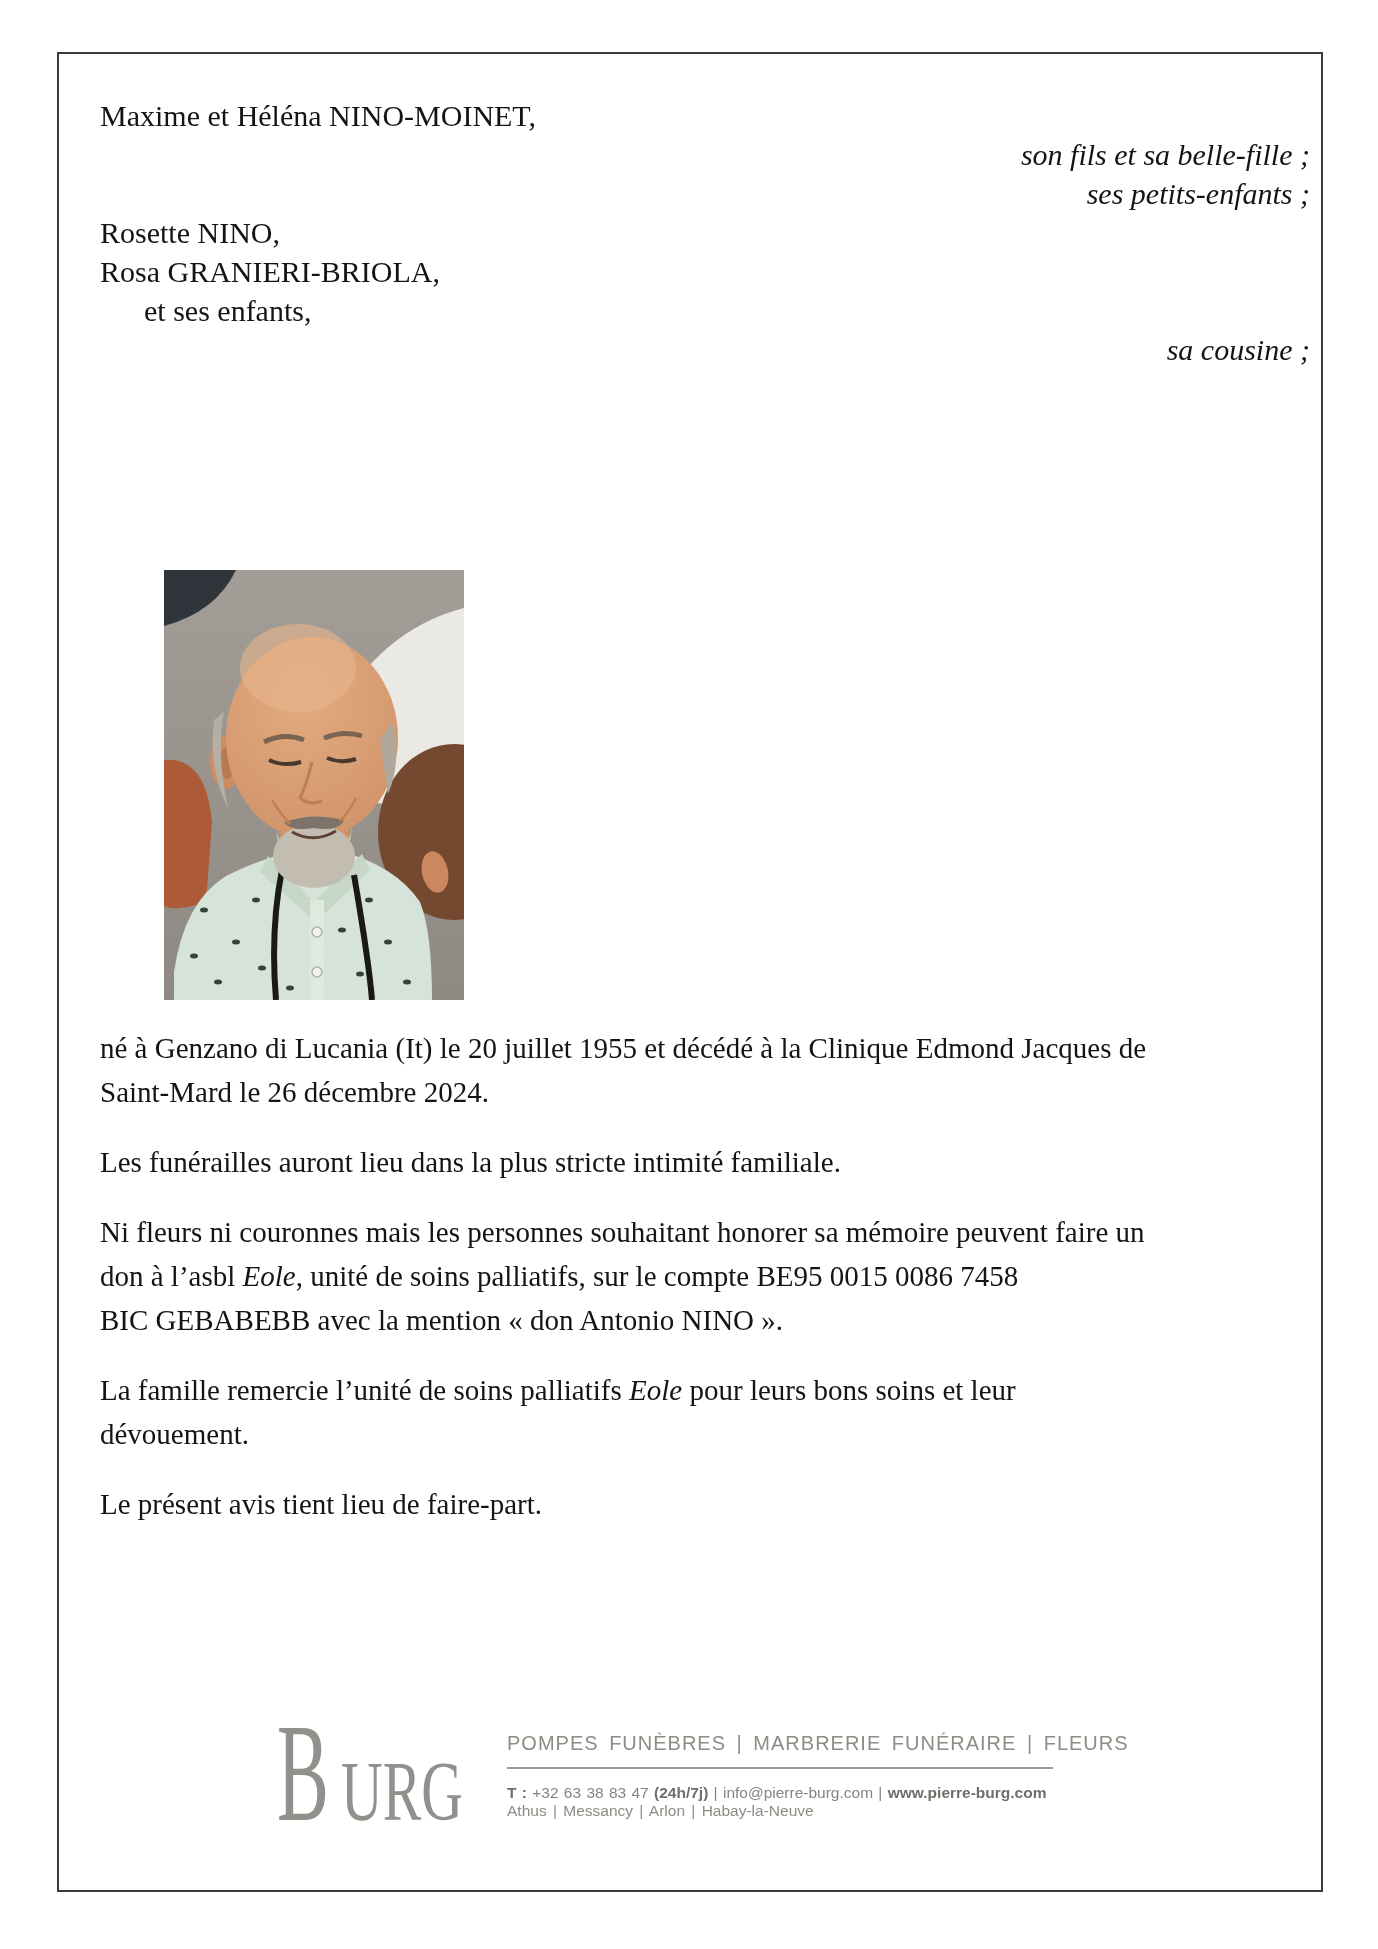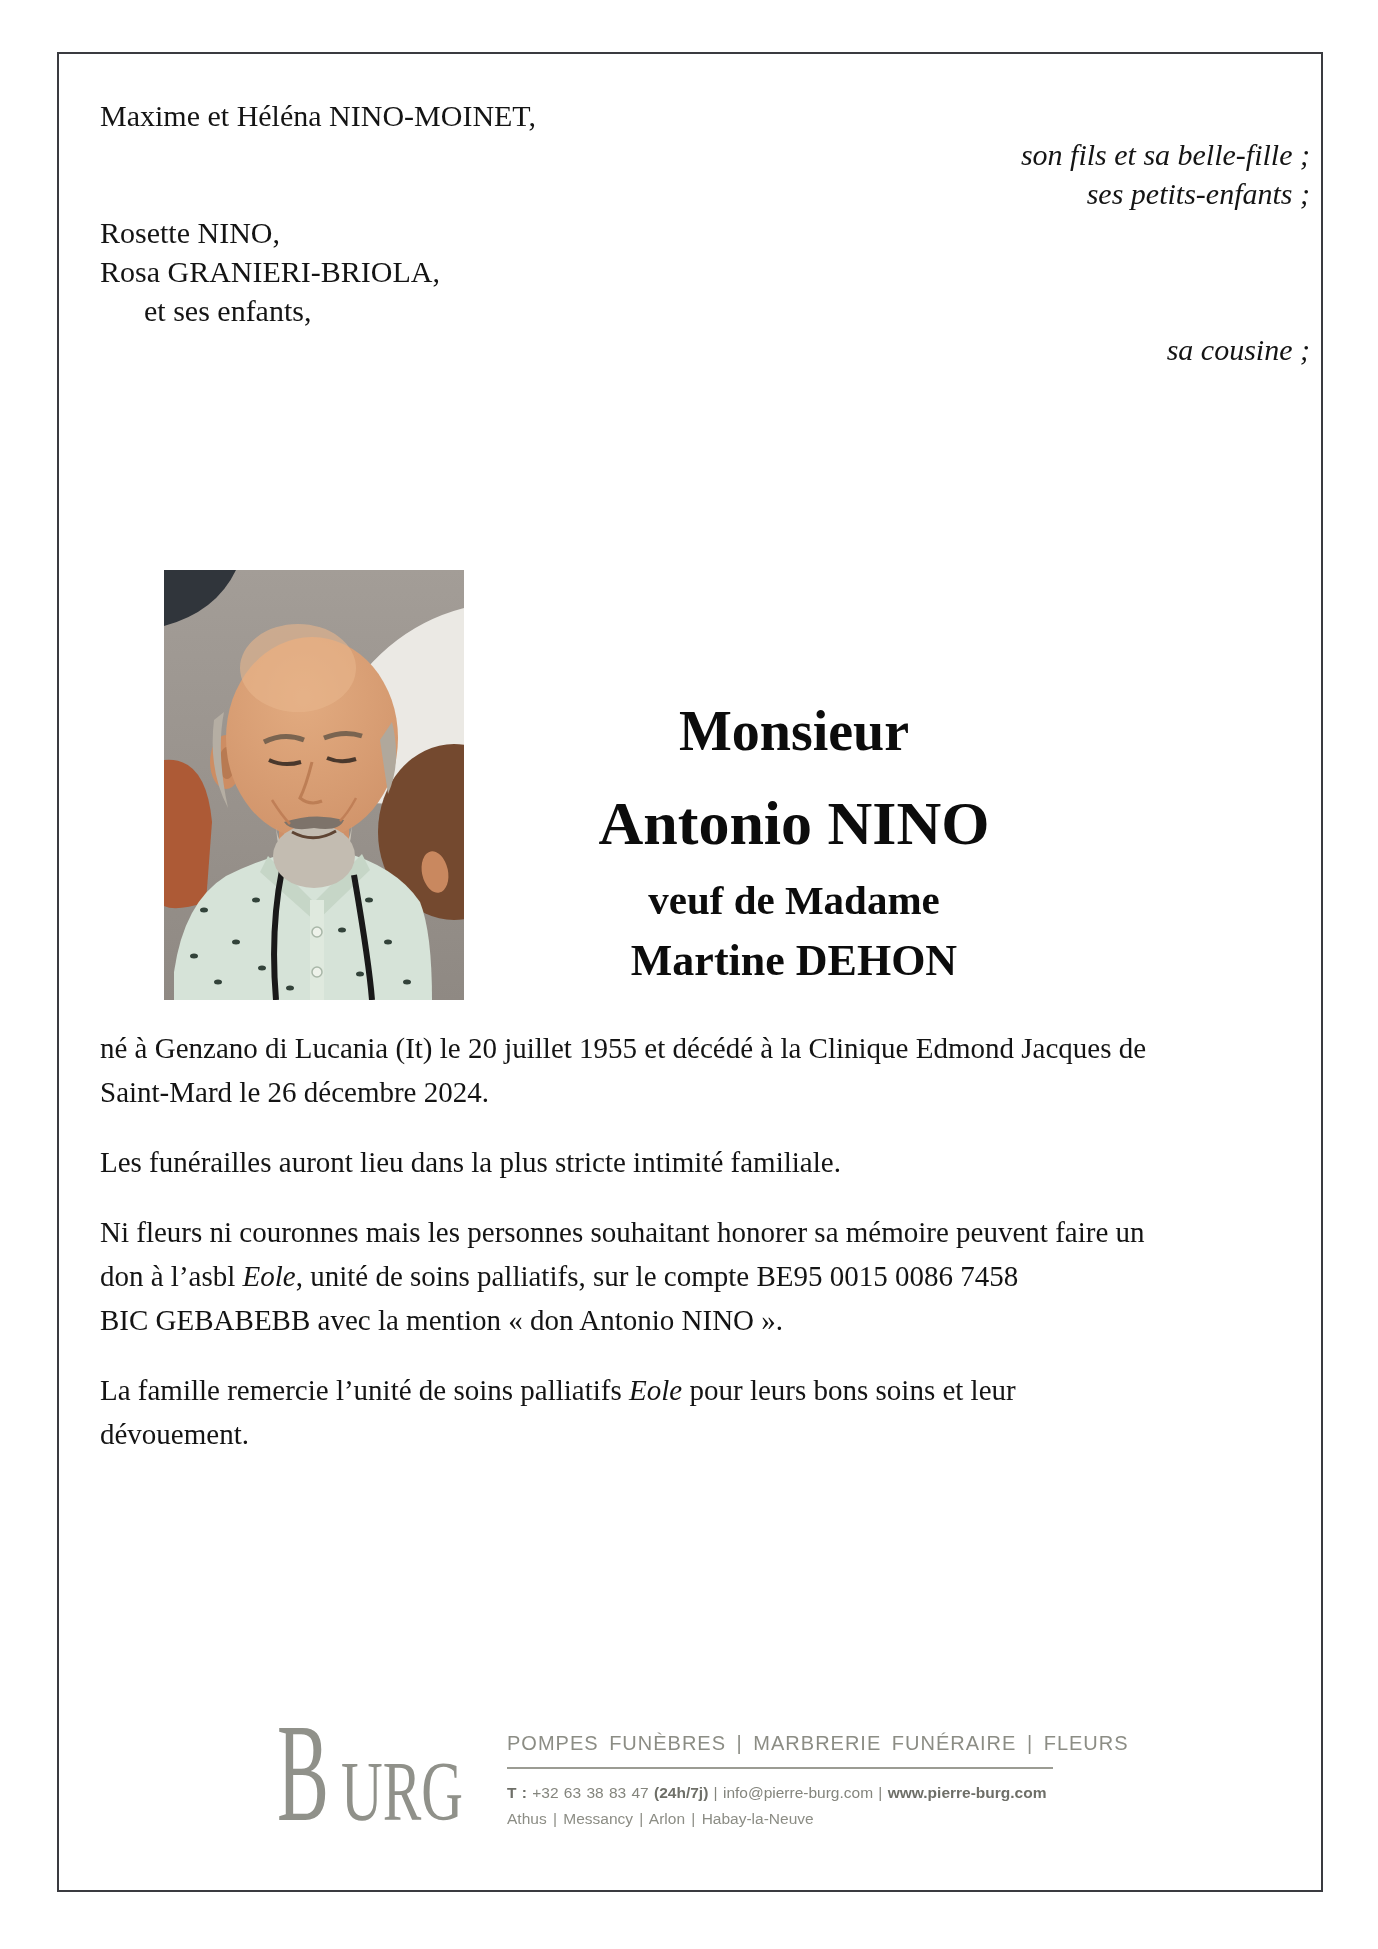--- a/index.html
+++ b/index.html
@@ -35,21 +35,21 @@
 
   
   .logo{position:absolute;left:218px;top:1674px;width:270px;height:95px;}
   .footer-col{position:absolute;left:448px;top:1678px;width:548px;
               font-family:"Liberation Sans","DejaVu Sans",sans-serif;}
   .services{font-size:20px;letter-spacing:1px;word-spacing:4px;color:#8c8d85;white-space:nowrap;}
   .footer-divider{height:2px;background:#9b9c93;margin:12px 0 15px 0;width:546px;}
   .contact{font-size:15.5px;color:#84857d;word-spacing:1px;white-space:nowrap;}
   .contact .bold{font-weight:bold;color:#6e6f68;}
   .contact .normal{font-weight:normal;}
-  .locations{font-size:15.5px;color:#8c8d85;margin-top:8px;word-spacing:2px;}
+  .locations{font-size:15.5px;color:#8c8d85;margin-top:0;word-spacing:2px;}
 </style>
 </head>
 <body>
 
 <div class="canvas">
   <div class="sheet">
 
     <div class="family-block" id="family-block">
         <div class="fam-line">Maxime et Héléna NINO-MOINET,</div>
         <div class="fam-line right">son fils et sa belle-fille ;</div>
@@ -118,36 +118,31 @@
           <path d="M112,258 Q115,306 150,313 Q185,306 188,256 Q182,292 150,297 Q118,292 112,258 Z" fill="#c7c1b6"></path>
           <ellipse cx="150" cy="286" rx="41" ry="32" fill="#c3bcb1"></ellipse>
           <path d="M120,252 Q150,242 180,250 Q175,262 150,258 Q126,262 120,252 Z" fill="#7d736a"></path>
           <path d="M128,262 Q150,274 172,261" stroke="#5e4433" stroke-width="3" fill="none"></path>
           <path d="M108,230 Q118,246 126,254" stroke="#c07f57" stroke-width="2.5" fill="none"></path>
           <path d="M192,228 Q184,243 176,251" stroke="#c07f57" stroke-width="2.5" fill="none"></path>
         </g>
       </svg>
     </div>
 
-    <div class="name-block">
-      <div class="nb-title">Monsieur</div>
-      <div class="nb-name">Antonio NINO</div>
-      <div class="nb-w1">veuf de Madame</div>
-      <div class="nb-w2">Martine DEHON</div>
-    </div>
 
     <div class="paragraphs" id="paragraphs">
         <p class="para"><span class="normal">né à Genzano di Lucania (It) le 20 juillet 1955 et décédé à la Clinique Edmond Jacques de
 Saint-Mard le 26 décembre 2024.</span></p>
         <p class="para"><span class="normal">Les funérailles auront lieu dans la plus stricte intimité familiale.</span></p>
         <p class="para"><span class="normal">Ni fleurs ni couronnes mais les personnes souhaitant honorer sa mémoire peuvent faire un
 don à l’asbl </span><span class="italic">Eole</span><span class="normal">, unité de soins palliatifs, sur le compte BE95 0015 0086 7458
 BIC GEBABEBB avec la mention « don Antonio NINO ».</span></p>
         <p class="para"><span class="normal">La famille remercie l’unité de soins palliatifs </span><span class="italic">Eole</span><span class="normal"> pour leurs bons soins et leur
 dévouement.</span></p>
+        <p class="para"><span class="normal">Le présent avis tient lieu de faire-part.</span></p>
       </div>
 
     <div class="logo">
       <svg width="270" height="95" viewBox="0 0 270 95">
         <text x="0" y="92" font-family="Liberation Serif, DejaVu Serif, serif" font-size="140" fill="#90918a" textLength="52" lengthAdjust="spacingAndGlyphs">B</text>
         <text x="64" y="92" font-family="Liberation Serif, DejaVu Serif, serif" font-size="84" fill="#90918a" textLength="122" lengthAdjust="spacingAndGlyphs">URG</text>
       </svg>
     </div>
 
     <div class="footer-col">

